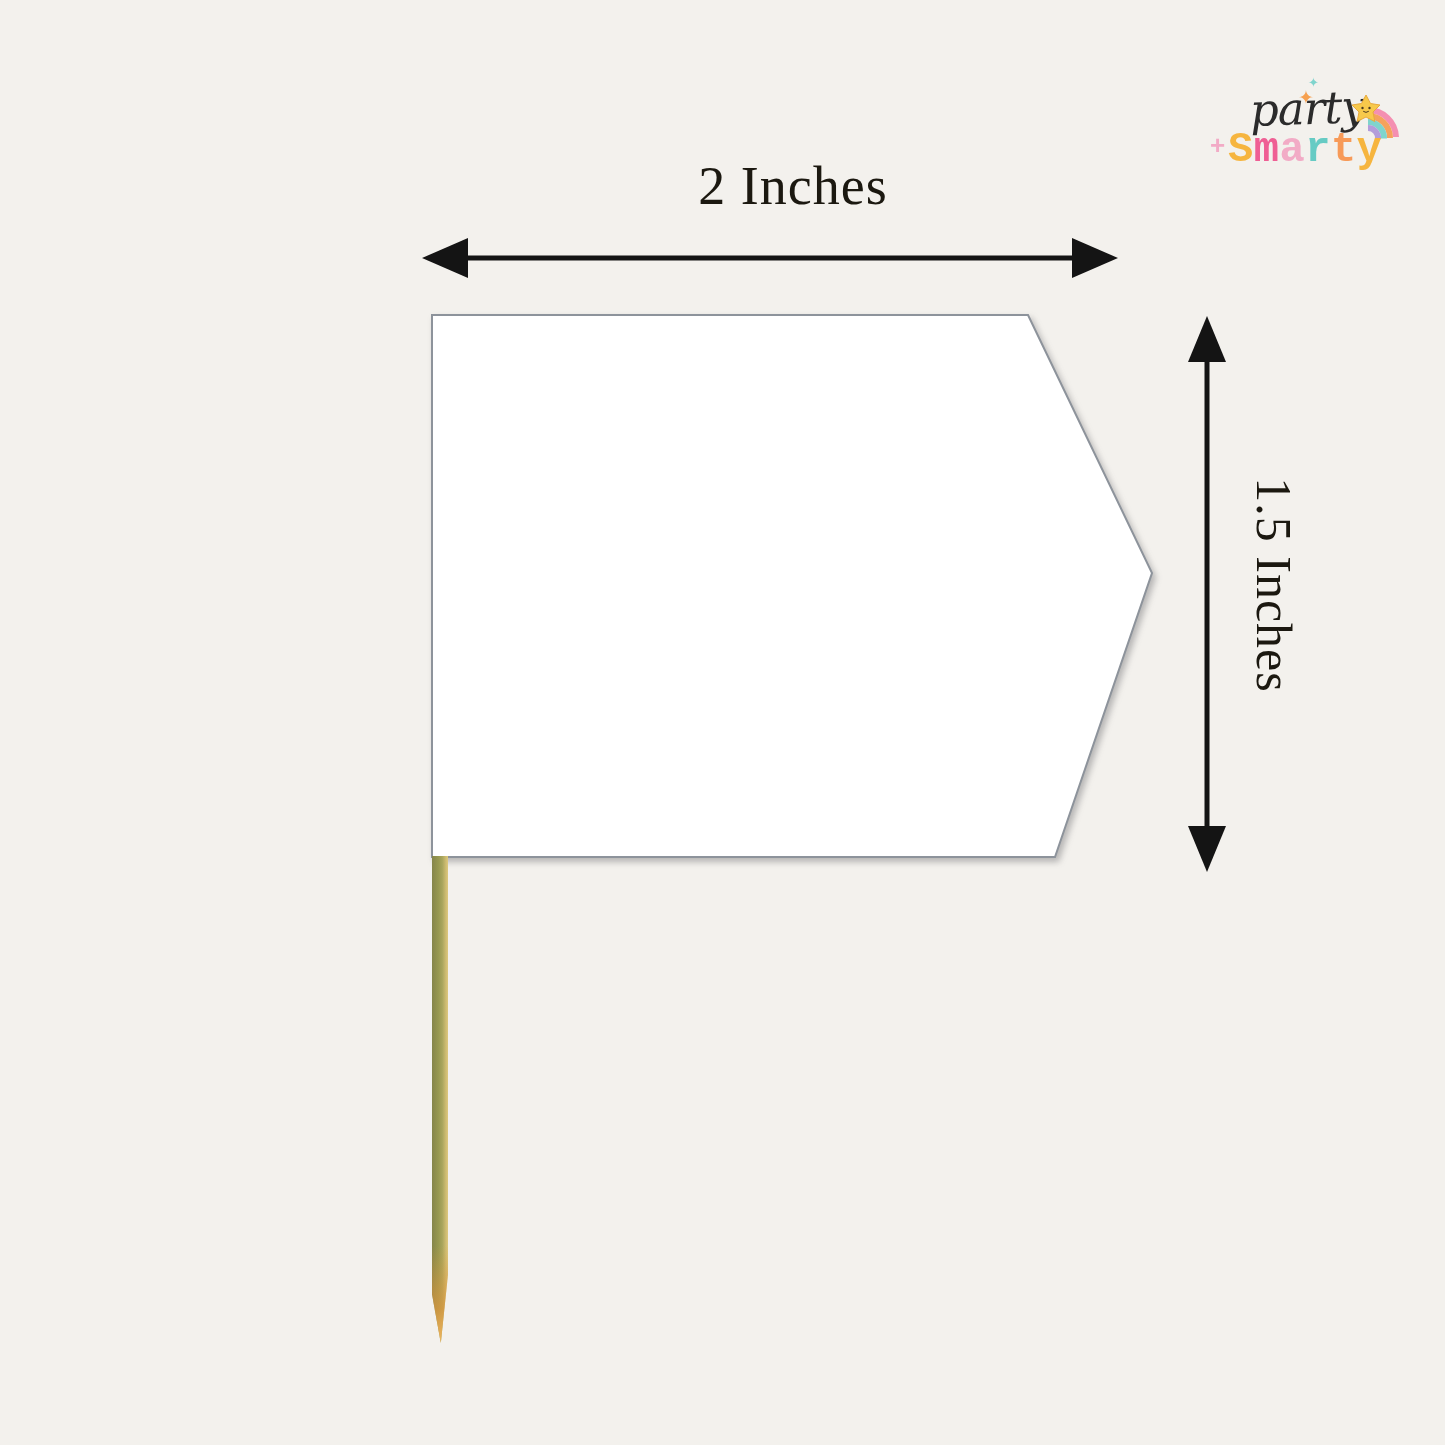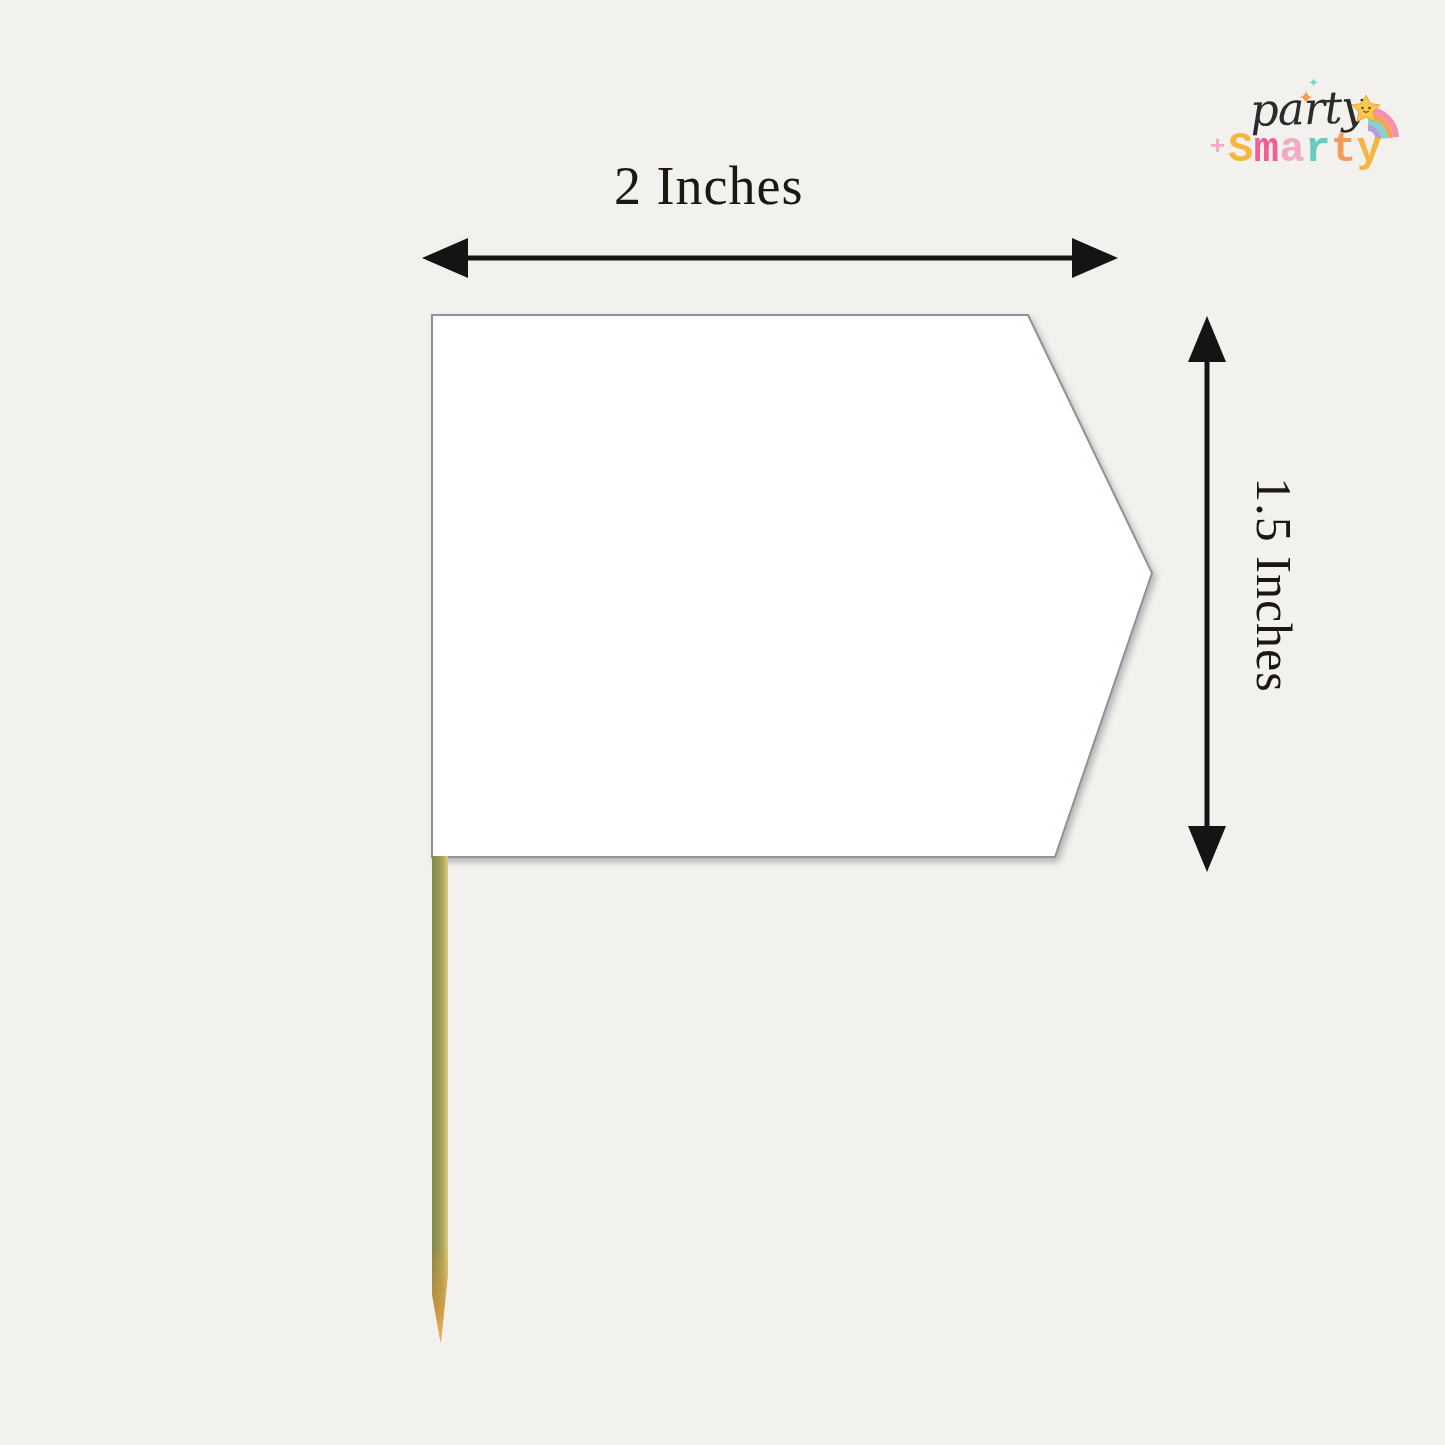--- a/index.html
+++ b/index.html
@@ -5,22 +5,22 @@
   html,body{margin:0;padding:0;}
   .canvas{
     position:relative;
     width:1445px;height:1445px;
     overflow:hidden;
     font-family:"Liberation Serif", serif;
   }
 
   
   .dim-h-label{
-    position:absolute;left:614px;top:158px;width:400px;
-    text-align:left;font-size:54px;line-height:56px;
+    position:absolute;left:593px;top:158px;width:400px;
+    text-align:center;font-size:54px;line-height:56px;
     letter-spacing:1px;
   }
   .dim-v-label{
     position:absolute;left:1274px;top:585px;
     transform:translate(-50%,-50%) rotate(90deg);
     font-size:50px;white-space:nowrap;letter-spacing:1px;
   }
 
   
   .arrow-h{position:absolute;left:420px;top:234px;}

